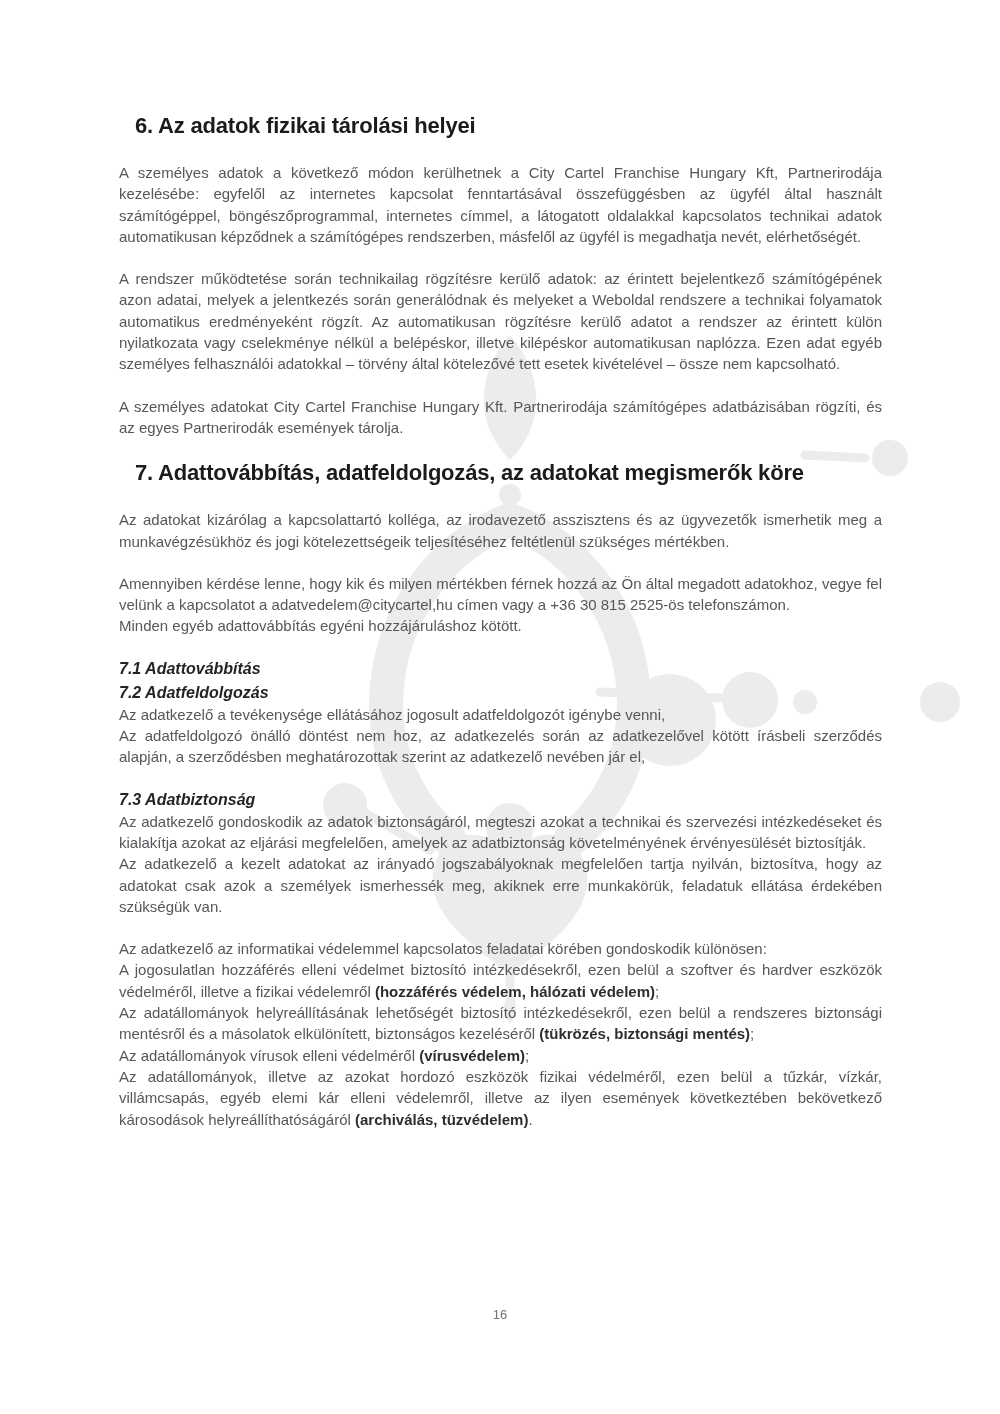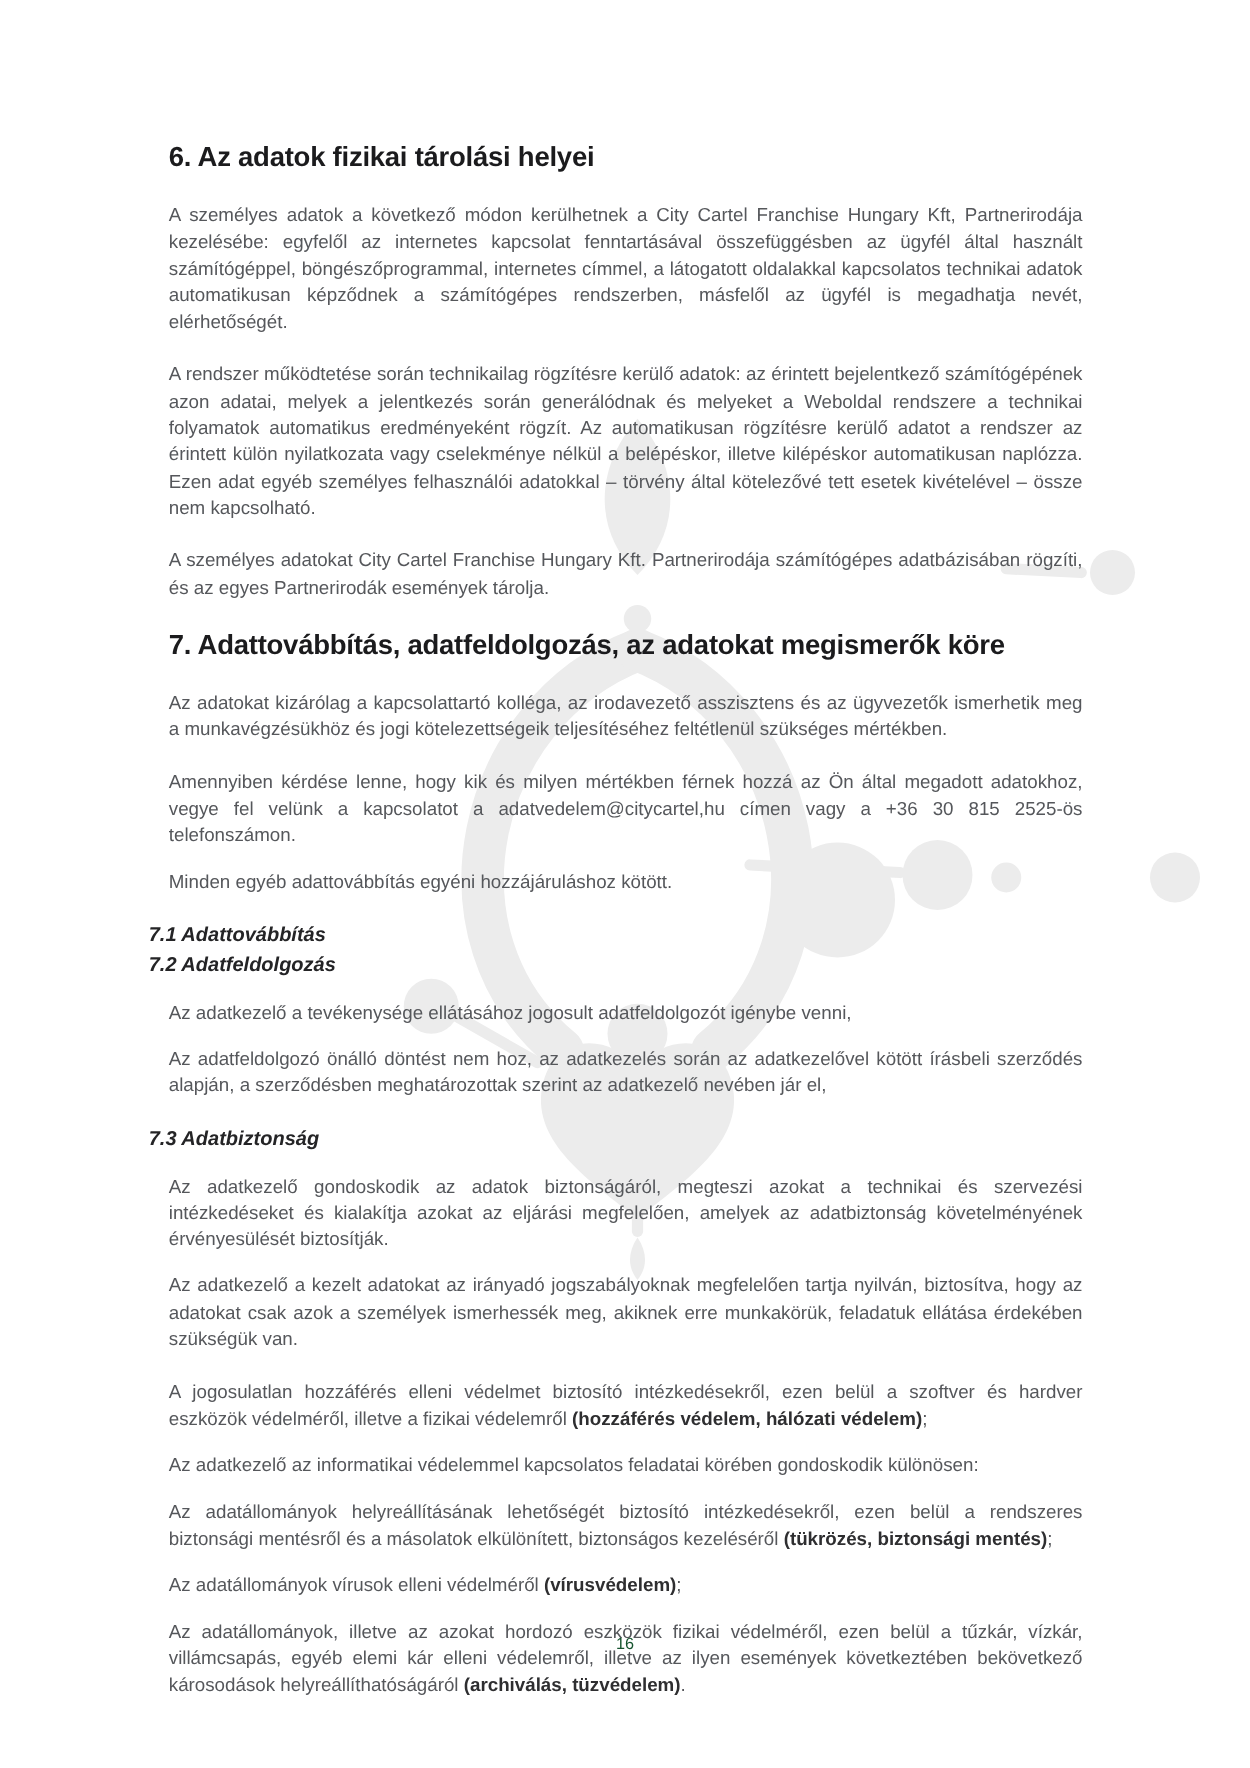--- a/index.html
+++ b/index.html
@@ -38,33 +38,33 @@
   }
   .h2 {
     font-size: 16px;
     line-height: 22px;
     font-weight: 700;
     color: #242426;
     margin: 2px 0 0 0;
     font-style: italic;
   }
   p {
-    margin: 16px;
+    margin: 0;
     text-align: justify;
   }
   p.mb { margin-bottom: 21px; }
   b { font-weight: 700; color: #2e2e30; }
   .page-number {
     position: absolute;
     top: 1307px;
     left: 0;
     width: 100%;
     text-align: center;
     font-size: 13px;
-    color: #14532d;
+    color: #737373;
     z-index: 1;
   }
 </style>
 </head>
 <body>
 
 <div class="page">
 
   <svg class="watermark" width="660" height="700" viewBox="0 0 660 700" fill="none" aria-hidden="true">
     <g stroke="#ececec" stroke-width="34" stroke-linecap="round" fill="none">
@@ -112,22 +112,22 @@
     <h2 class="h2">7.1 Adattovábbítás</h2>
 
     <h2 class="h2">7.2 Adatfeldolgozás</h2>
     <p>Az adatkezelő a tevékenysége ellátásához jogosult adatfeldolgozót igénybe venni,</p>
     <p class="mb">Az adatfeldolgozó önálló döntést nem hoz, az adatkezelés során az adatkezelővel kötött írásbeli szerződés alapján, a szerződésben meghatározottak szerint az adatkezelő nevében jár el,</p>
 
     <h2 class="h2">7.3 Adatbiztonság</h2>
     <p>Az adatkezelő gondoskodik az adatok biztonságáról, megteszi azokat a technikai és szervezési intézkedéseket és kialakítja azokat az eljárási megfelelően, amelyek az adatbiztonság követelményének érvényesülését biztosítják.</p>
     <p class="mb">Az adatkezelő a kezelt adatokat az irányadó jogszabályoknak megfelelően tartja nyilván, biztosítva, hogy az adatokat csak azok a személyek ismerhessék meg, akiknek erre munkakörük, feladatuk ellátása érdekében szükségük van.</p>
 
+    <p>Az adatkezelő az informatikai védelemmel kapcsolatos feladatai körében gondoskodik különösen:</p>
     <p><span>A jogosulatlan hozzáférés elleni védelmet biztosító intézkedésekről, ezen belül a szoftver és hardver eszközök védelméről, illetve a fizikai védelemről </span><b>(hozzáférés védelem, hálózati védelem)</b><span>;</span></p>
-    <p>Az adatkezelő az informatikai védelemmel kapcsolatos feladatai körében gondoskodik különösen:</p>
     <p><span>Az adatállományok helyreállításának lehetőségét biztosító intézkedésekről, ezen belül a rendszeres biztonsági mentésről és a másolatok elkülönített, biztonságos kezeléséről </span><b>(tükrözés, biztonsági mentés)</b><span>;</span></p>
     <p><span>Az adatállományok vírusok elleni védelméről </span><b>(vírusvédelem)</b><span>;</span></p>
     <p><span>Az adatállományok, illetve az azokat hordozó eszközök fizikai védelméről, ezen belül a tűzkár, vízkár, villámcsapás, egyéb elemi kár elleni védelemről, illetve az ilyen események következtében bekövetkező károsodások helyreállíthatóságáról </span><b>(archiválás, tüzvédelem)</b><span>.</span></p>
 
   </div>
 
   <div class="page-number">16</div>
 
 </div>
 

